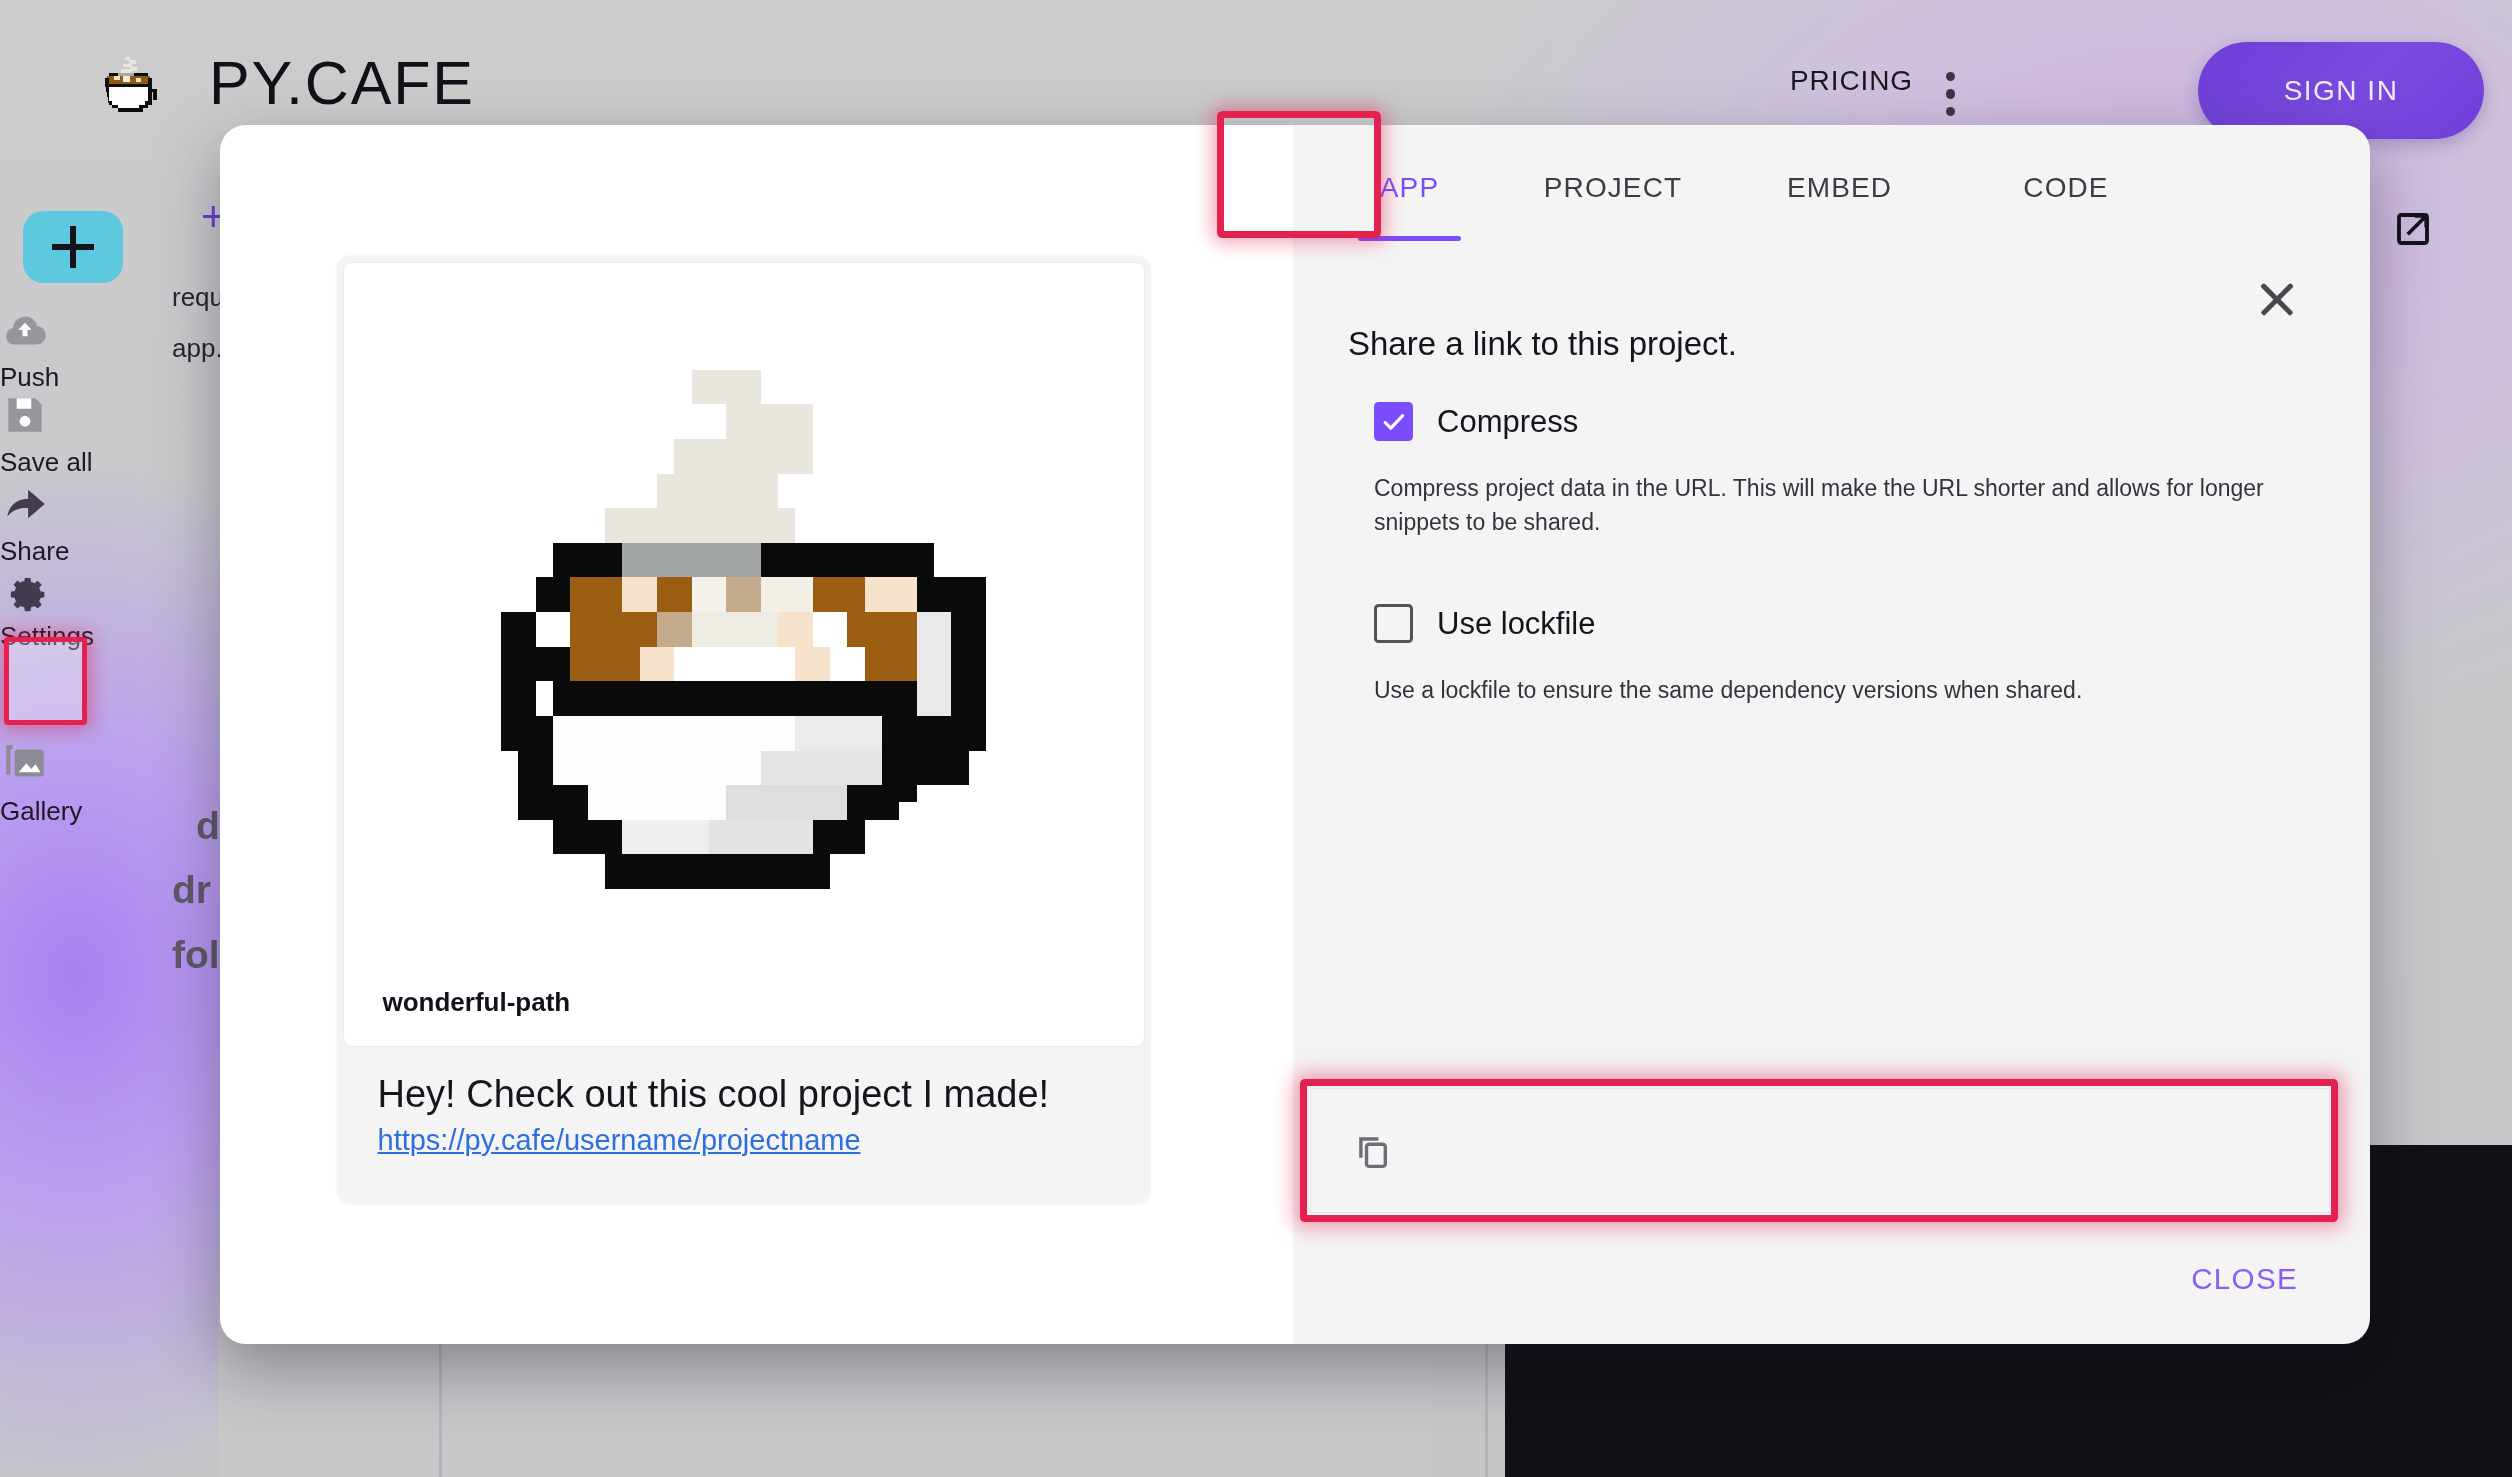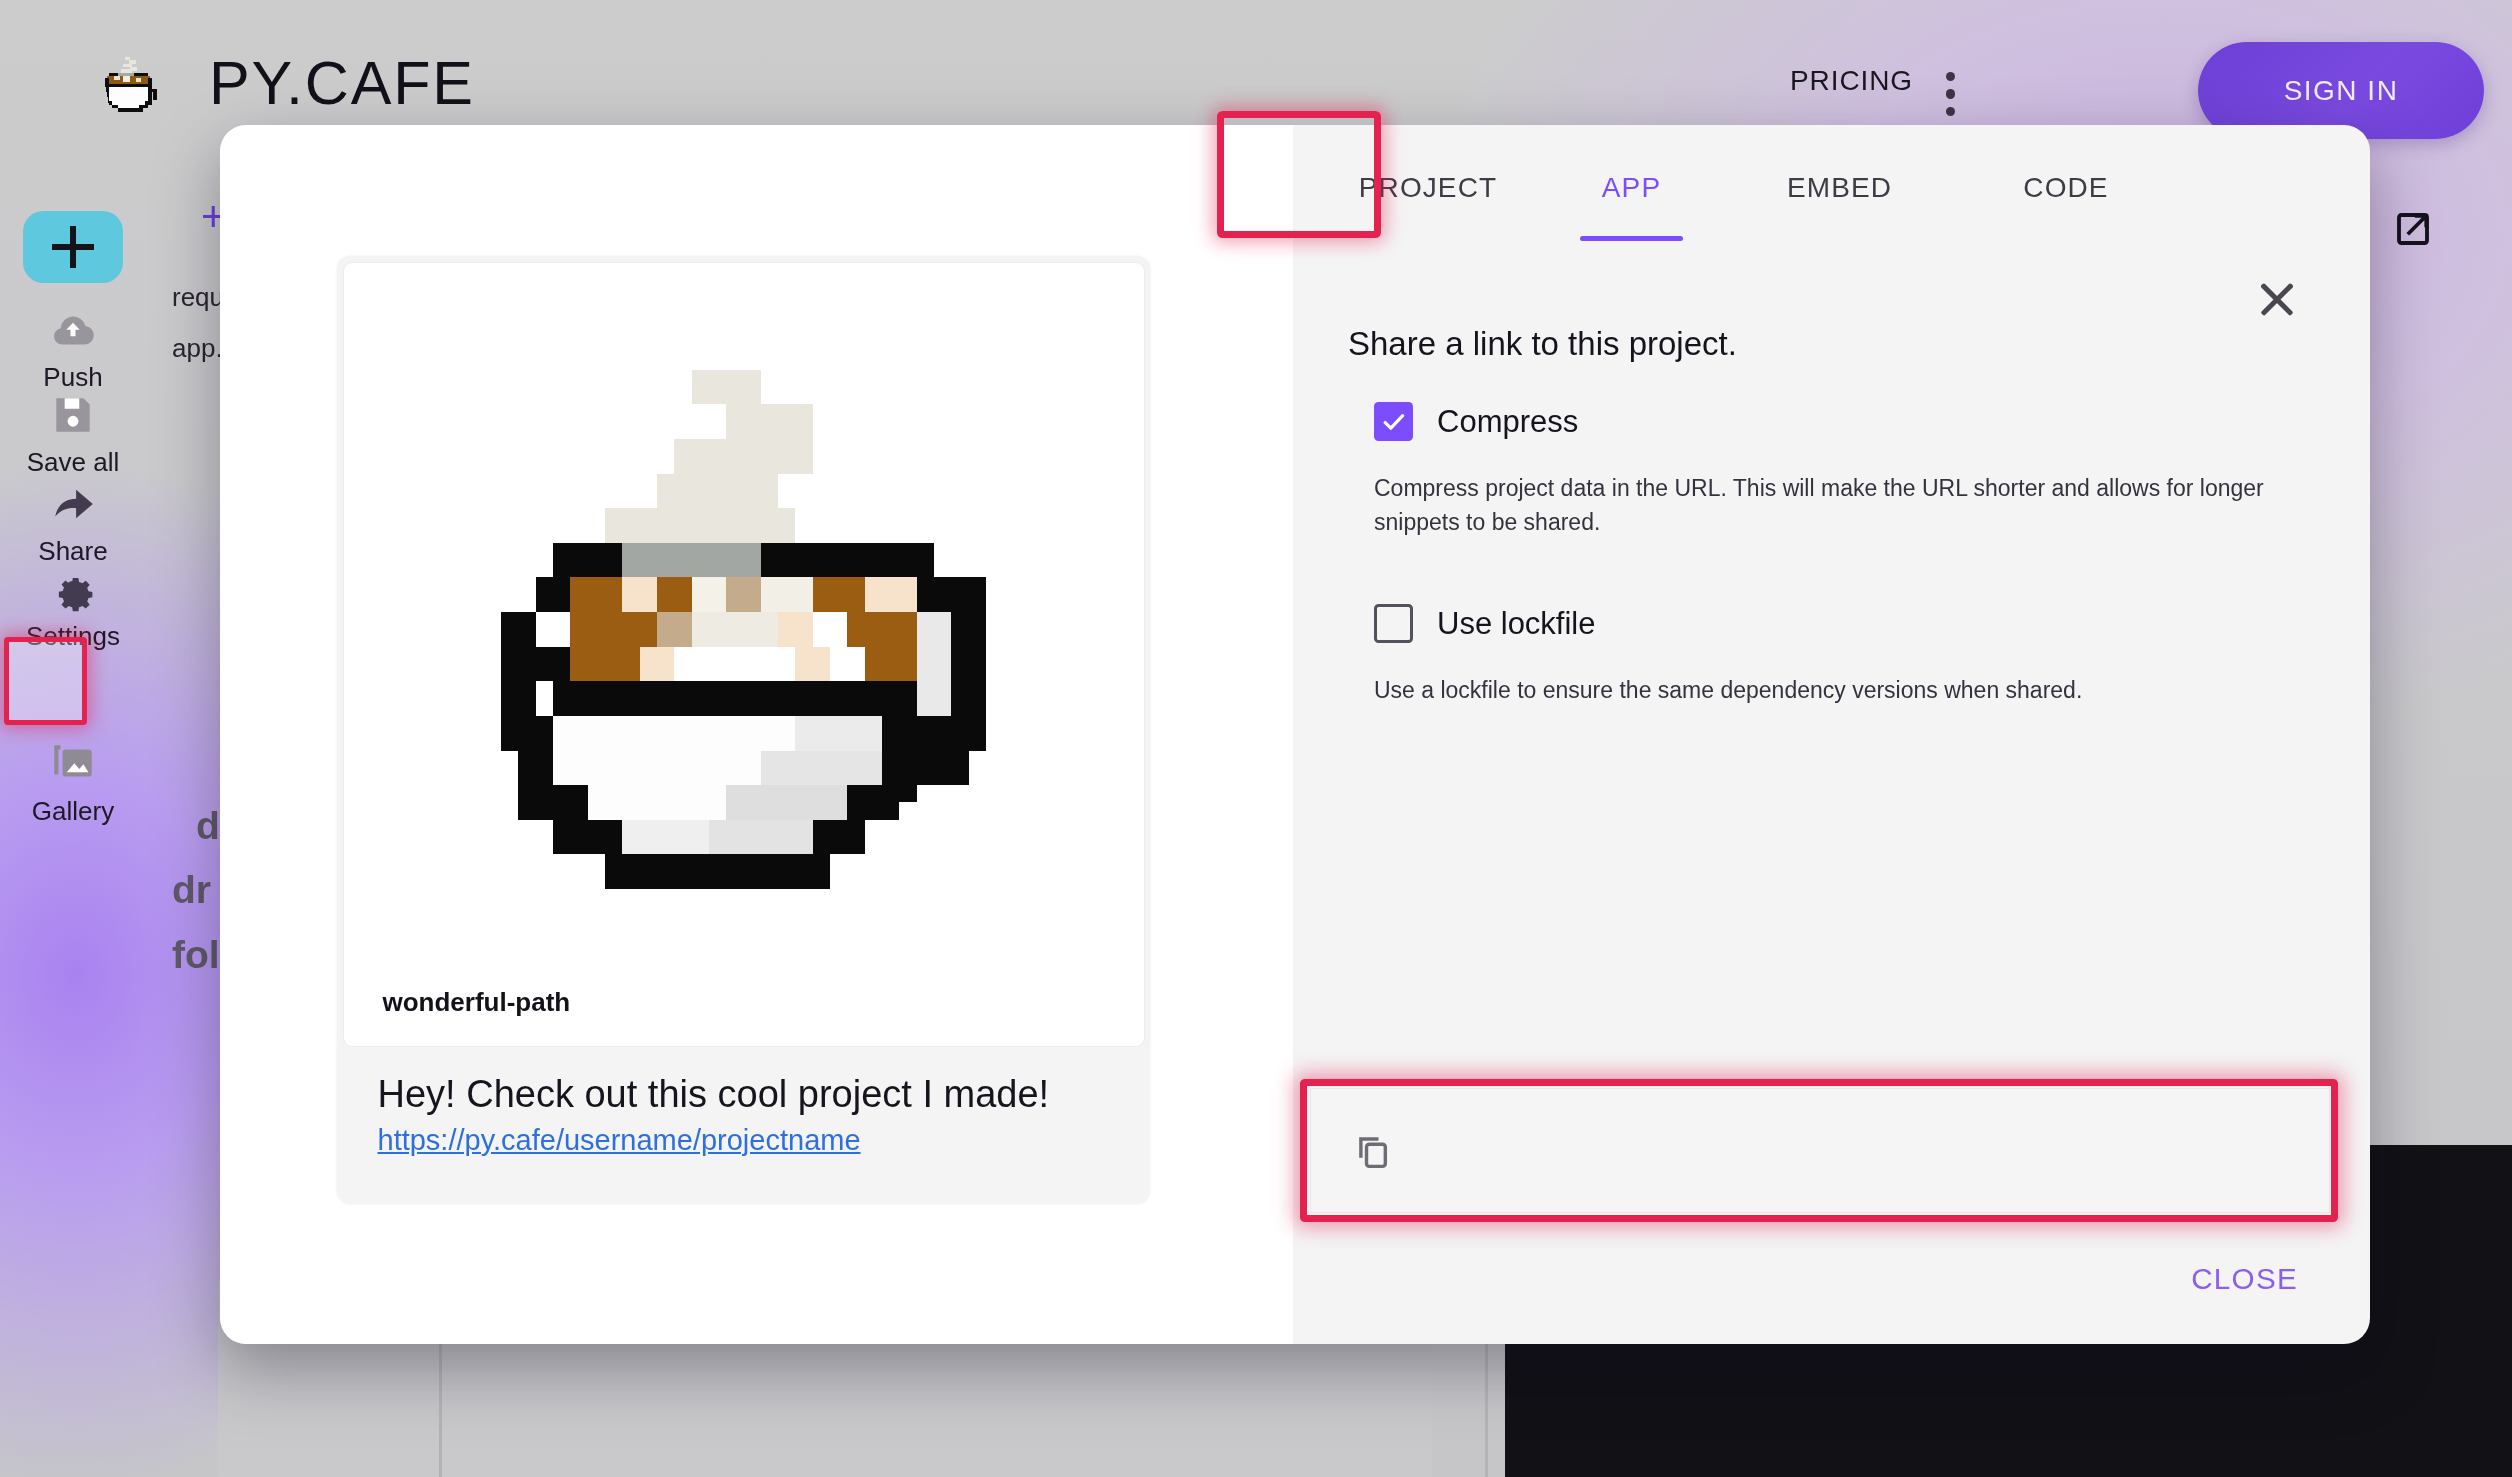--- a/index.html
+++ b/index.html
@@ -43,21 +43,21 @@
     display: flex; align-items: center; justify-content: center;
     box-shadow: 0 5.5px 16.6px rgba(60,20,120,.25);
     border: none; cursor: pointer;
     font-family: "Liberation Sans", sans-serif;
   }
 
   
   #rail { position: absolute; left: 0; top: 185px; width: 146px; height: 1293px; }
   .rail-item {
     position: absolute; left: 0; width: 146px;
-    display: flex; flex-direction: column; align-items: center;
+    display: flex; flex-direction: column; align-items: flex-start;
     color: #1d1726; font-size: 26px;
   }
   .rail-icon { width: 50px; height: 50px; display: block; margin-bottom: 7.4px; }
   #add-btn {
     position: absolute; left: 23px; top: 26px; width: 100px; height: 72px;
     background: #5ec8de; border-radius: 20.3px; border: none; cursor: pointer;
     display: flex; align-items: center; justify-content: center;
   }
   #add-btn .plus-h { position:absolute; width: 42px; height: 6.5px; background:#13141a; }
   #add-btn .plus-v { position:absolute; width: 6.5px; height: 42px; background:#13141a; }
@@ -380,25 +380,25 @@
           <div class="line1">Hey! Check out this cool project I made!</div>
           <a class="line2" href="#">https://py.cafe/username/projectname</a>
         </div>
         <div id="preview-tail"></div>
       </div>
     </div>
   </div>
 
   <div id="modal-right">
     <div id="tabs">
-      <button class="tab" id="tab-project">PROJECT</button>
       <button class="tab" id="tab-app">
         <span>APP</span>
         <span class="underline"></span>
       </button>
+      <button class="tab" id="tab-project">PROJECT</button>
       <button class="tab" id="tab-embed">EMBED</button>
       <button class="tab" id="tab-code">CODE</button>
     </div>
     <div id="close-x"></div>
 
     <div id="panel-body">
       <div id="share-heading">Share a link to this project.</div>
 
       <div class="chk-row">
         <span class="chk on">

